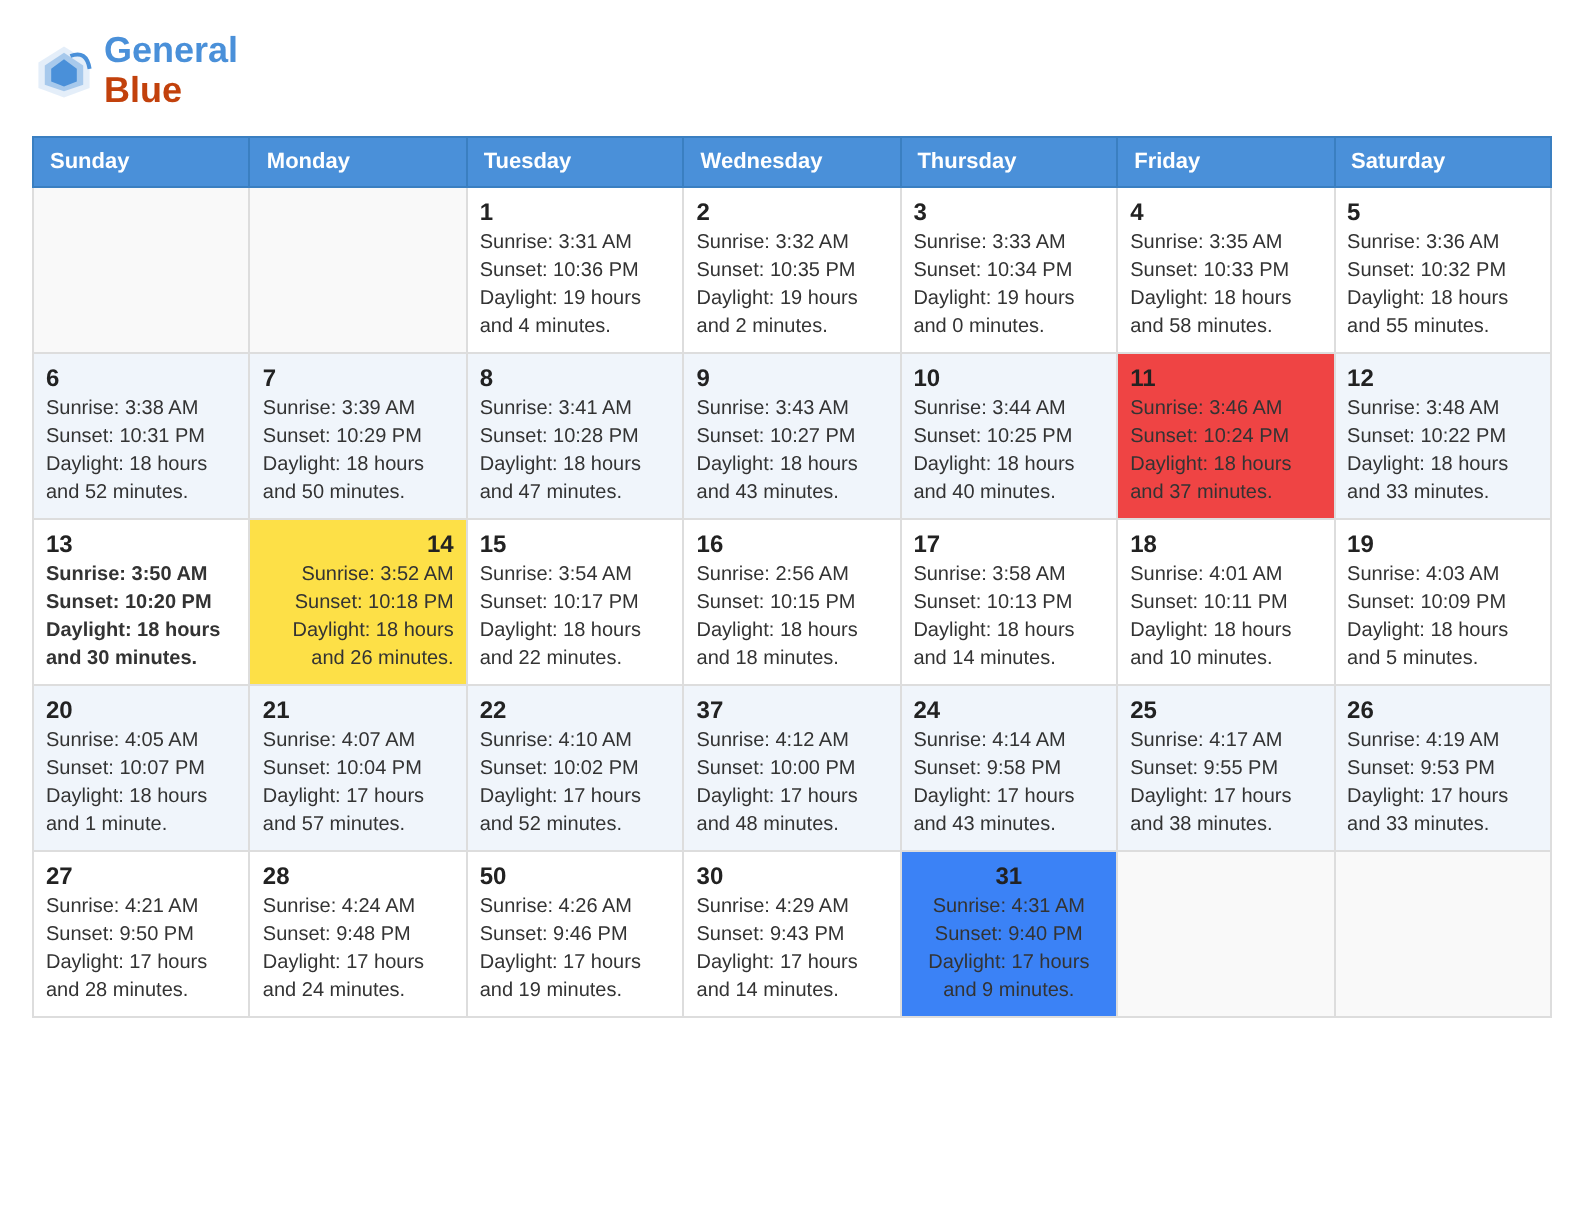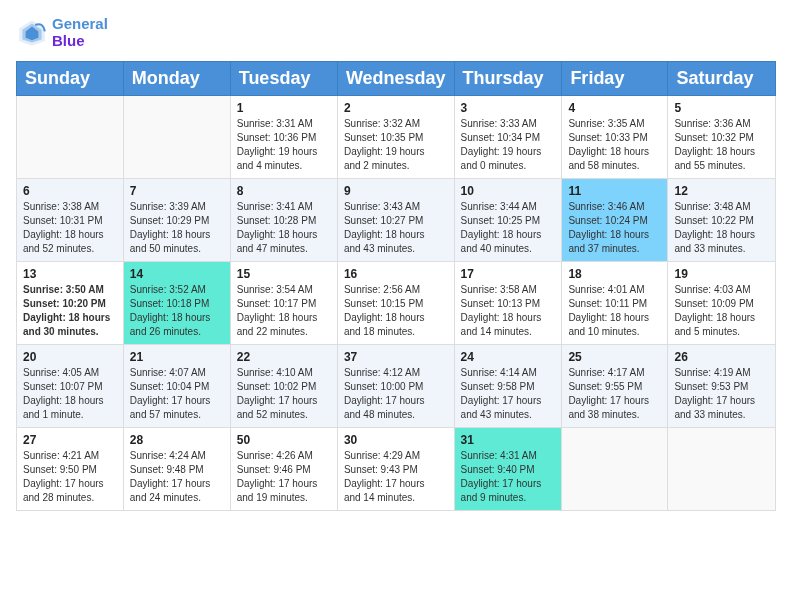--- a/index.html
+++ b/index.html
@@ -15,21 +15,21 @@
       justify-content: space-between;
       align-items: flex-start;
       margin-bottom: 12px;
     }
     .logo {
       display: flex;
       align-items: center;
       gap: 4px;
     }
     .logo-text {
-      font-size: 15px;
+      font-size: 18px;
       font-weight: bold;
       color: #1a1a2e;
       line-height: 1.1;
     }
     .logo-text span {
       color: #4a90d9;
     }
     .logo-icon {
       width: 32px;
       height: 32px;
@@ -47,21 +47,21 @@
       color: #555;
     }
     .calendar {
       width: 100%;
       border-collapse: collapse;
       border: 1px solid #ccc;
     }
     .calendar th {
       background-color: #4a90d9;
       color: #fff;
-      font-size: 18px;
+      font-size: 11px;
       font-weight: bold;
       padding: 6px 8px;
       text-align: left;
       border: 1px solid #3a7fc1;
     }
     .calendar td {
       vertical-align: top;
       padding: 5px 6px;
       border: 1px solid #ddd;
       width: calc(100% / 7);
@@ -97,21 +97,21 @@
 <div class="header">
   <div class="logo">
     <svg class="logo-icon" viewBox="0 0 40 40">
       <polygon points="20,4 36,14 36,30 20,36 4,30 4,14" fill="#4a90d9" opacity="0.15"></polygon>
       <polygon points="20,8 32,16 32,28 20,32 8,28 8,16" fill="#4a90d9" opacity="0.4"></polygon>
       <polygon points="20,12 28,18 28,26 20,29 12,26 12,18" fill="#4a90d9"></polygon>
       <path d="M24,10 Q34,6 36,18" stroke="#4a90d9" stroke-width="2.5" fill="none"></path>
     </svg>
     <div class="logo-text">
       <div><span>General</span></div>
-      <div style="color:#6d28d9;">Blue</div>
+      <div style="color:#c2410c;">Blue</div>
     </div>
   </div>
   <div class="title-block">
     <div class="month-title"></div>
     <div class="location-title"></div>
   </div>
 </div>
 
 <table class="calendar">
   <thead>
@@ -194,21 +194,21 @@
 Daylight: 18 hours
 and 43 minutes.</div>
         </td>
         <td style="background: rgb(240, 245, 251);">
           <div class="day-number">10</div>
           <div class="day-info" style="white-space: pre-line;">Sunrise: 3:44 AM
 Sunset: 10:25 PM
 Daylight: 18 hours
 and 40 minutes.</div>
         </td>
-        <td style="background: #7dd3fc;">
+        <td style="background: #ef4444;">
           <div class="day-number">11</div>
           <div class="day-info" style="white-space: pre-line;">Sunrise: 3:46 AM
 Sunset: 10:24 PM
 Daylight: 18 hours
 and 37 minutes.</div>
         </td>
         <td style="background: rgb(240, 245, 251);">
           <div class="day-number">12</div>
           <div class="day-info" style="white-space: pre-line;">Sunrise: 3:48 AM
 Sunset: 10:22 PM
@@ -217,21 +217,21 @@
         </td>
       </tr>
       <tr>
         <td style="background: rgb(255, 255, 255);">
           <div class="day-number">13</div>
           <div class="day-info" style="white-space: pre-line; font-weight: bold;">Sunrise: 3:50 AM
 Sunset: 10:20 PM
 Daylight: 18 hours
 and 30 minutes.</div>
         </td>
-        <td style="background: #5eead4;">
+        <td style="background: #fde047; text-align: right;">
           <div class="day-number">14</div>
           <div class="day-info" style="white-space: pre-line;">Sunrise: 3:52 AM
 Sunset: 10:18 PM
 Daylight: 18 hours
 and 26 minutes.</div>
         </td>
         <td style="background: rgb(255, 255, 255);">
           <div class="day-number">15</div>
           <div class="day-info" style="white-space: pre-line;">Sunrise: 3:54 AM
 Sunset: 10:17 PM
@@ -340,21 +340,21 @@
 Daylight: 17 hours
 and 19 minutes.</div>
         </td>
         <td style="background: rgb(255, 255, 255);">
           <div class="day-number">30</div>
           <div class="day-info" style="white-space: pre-line;">Sunrise: 4:29 AM
 Sunset: 9:43 PM
 Daylight: 17 hours
 and 14 minutes.</div>
         </td>
-        <td style="background: #5eead4;">
+        <td style="background: #3b82f6; text-align: center;">
           <div class="day-number">31</div>
           <div class="day-info" style="white-space: pre-line;">Sunrise: 4:31 AM
 Sunset: 9:40 PM
 Daylight: 17 hours
 and 9 minutes.</div>
         </td>
         <td class="empty-cell" style="background: rgb(249, 249, 249);"></td>
         <td class="empty-cell" style="background: rgb(249, 249, 249);"></td>
       </tr>
     </tbody>

